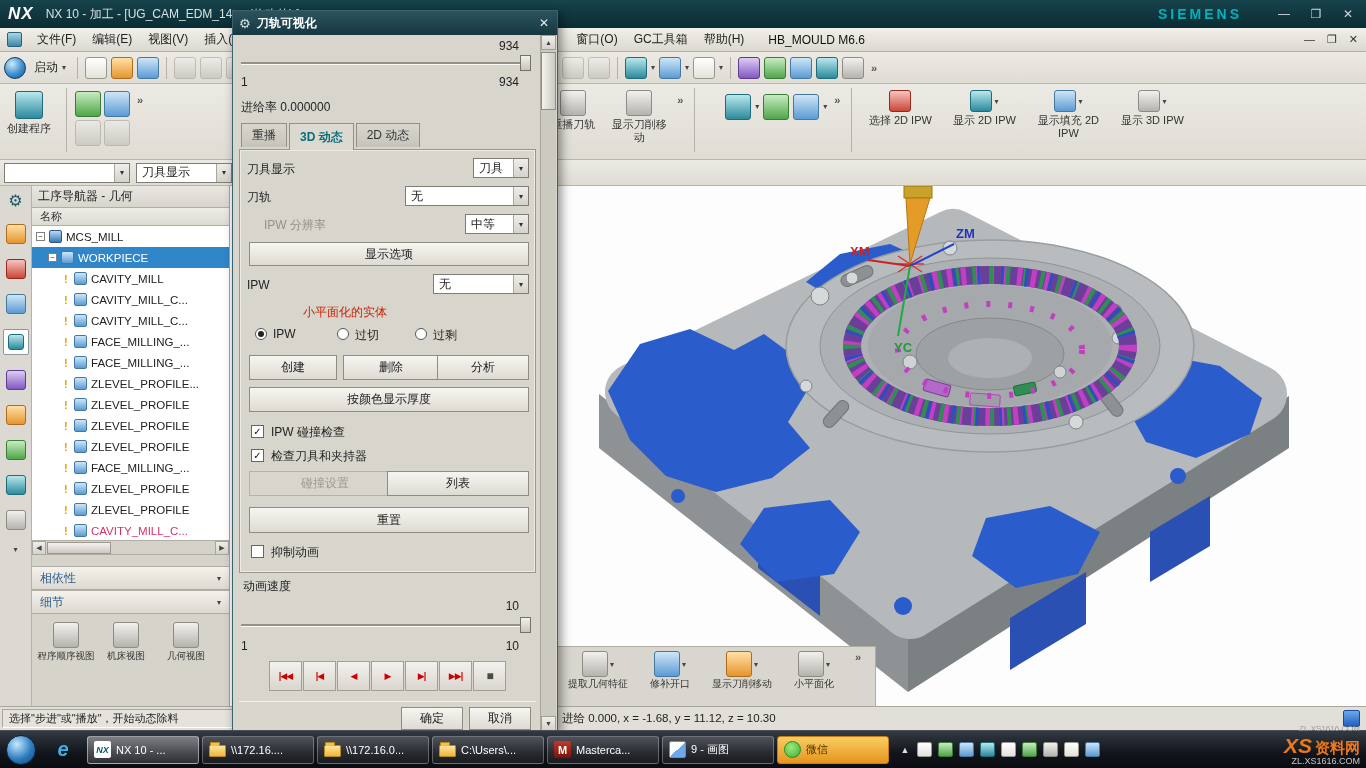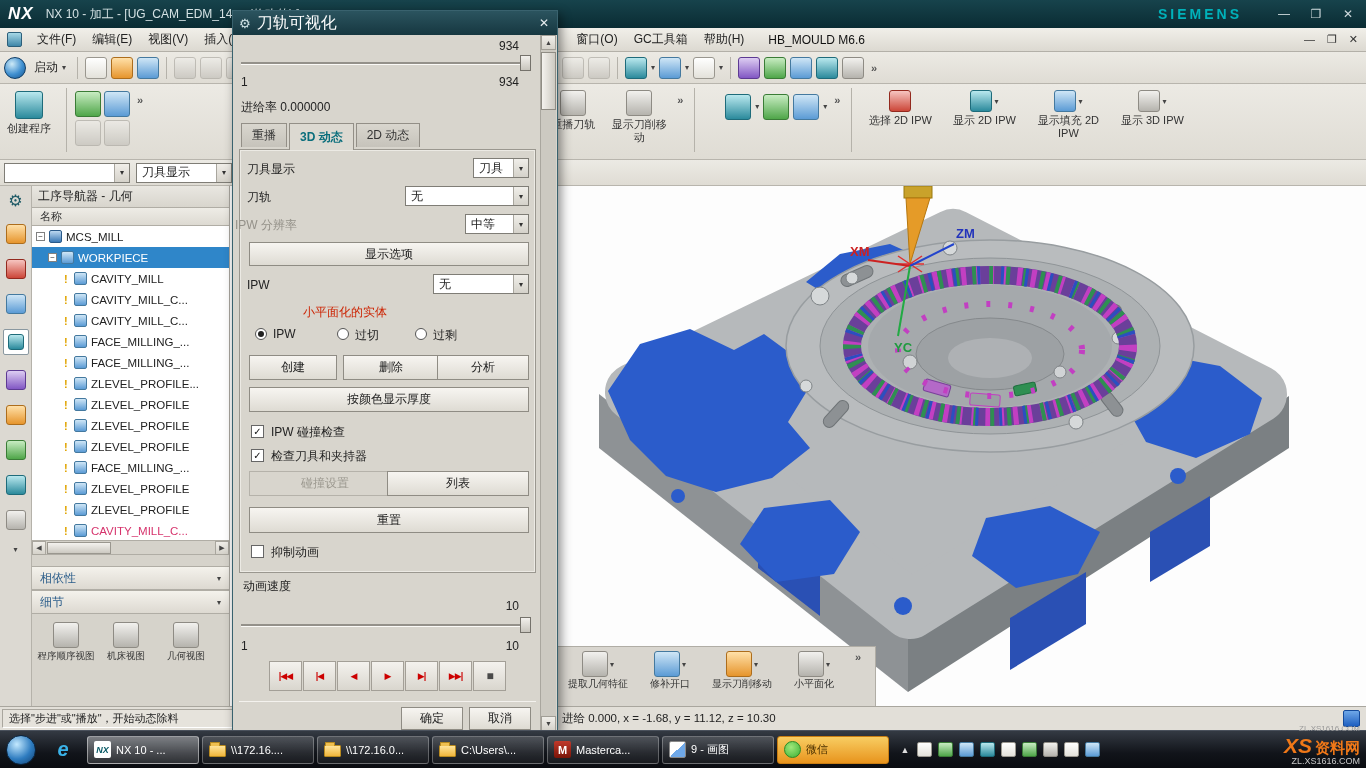--- a/index.html
+++ b/index.html
@@ -114,21 +114,21 @@
 .watermark{position:absolute;right:6px;bottom:1px;z-index:70;text-align:right;line-height:1.1}
 .wm-small{font-size:8px;color:#9a9a9a}
 .wm-main{display:flex;align-items:baseline;gap:3px;justify-content:flex-end}
 .wm-logo{font-size:21px;font-weight:bold;font-style:italic;color:#f07818}
 .wm-brand{font-size:15px;font-weight:bold;color:#f07818}
 .wm-domain{font-size:9px;color:#c8c8c8}
 
 .dialog{position:absolute;left:232px;top:10px;width:326px;height:722px;background:#d8d5cd;border:1px solid #39626e;box-shadow:3px 4px 10px rgba(0,0,0,.45);z-index:50}
 .dlg-title{position:absolute;left:0;top:0;width:100%;height:24px;background:linear-gradient(#2b545f,#163740);display:flex;align-items:center;color:#fff}
 .dlg-gear{font-size:13px;margin:0 6px;color:#cfe2e6}
-.dlg-title-text{font-size:16px;font-weight:normal}
+.dlg-title-text{font-size:12px;font-weight:bold}
 .dlg-close{margin-left:auto;margin-right:8px;font-size:12px;color:#e8eef0}
 .lbl{font-size:12px;color:#222;position:absolute;white-space:nowrap}
 .lbl.gray{color:#949189}
 .lbl.red{color:#cc2200}
 .btn{position:absolute;border:1px solid #8f8c84;background:linear-gradient(#f7f5f1,#dedbd3);font-size:12px;color:#222;display:flex;align-items:center;justify-content:center;white-space:nowrap}
 .btn.disabled{background:#d8d5cd;border-color:#b5b2aa;color:#9b988f}
 .slider{position:absolute;height:16px}
 .groove{position:absolute;left:0;right:0;top:7px;height:3px;background:#94918a;border-bottom:1px solid #fbfaf7}
 .shandle{position:absolute;top:0;width:11px;height:16px;background:linear-gradient(#f2f0ec,#c8c5bd);border:1px solid #75726b}
 .tabs{position:absolute;left:8px;top:112px;display:flex;height:27px}
@@ -598,21 +598,21 @@
       <span>刀具</span>
       <span class="cbox">▾</span>
     </div>
 
     <span class="lbl" style="left:14px;top:178px">刀轨</span>
     <div class="combo" style="position:absolute;left:172px;top:175px;width:124px">
       <span>无</span>
       <span class="cbox">▾</span>
     </div>
 
-    <span class="lbl gray" style="left:2px;top:206px">IPW 分辨率</span>
+    <span class="lbl gray" style="left:31px;top:206px">IPW 分辨率</span>
     <div class="combo" style="position:absolute;left:232px;top:203px;width:64px">
       <span>中等</span>
       <span class="cbox">▾</span>
     </div>
 
     <div class="btn" style="left:16px;top:231px;width:280px;height:24px">显示选项</div>
 
     <span class="lbl" style="left:14px;top:267px">IPW</span>
     <div class="combo" style="position:absolute;left:200px;top:263px;width:96px">
       <span>无</span>

